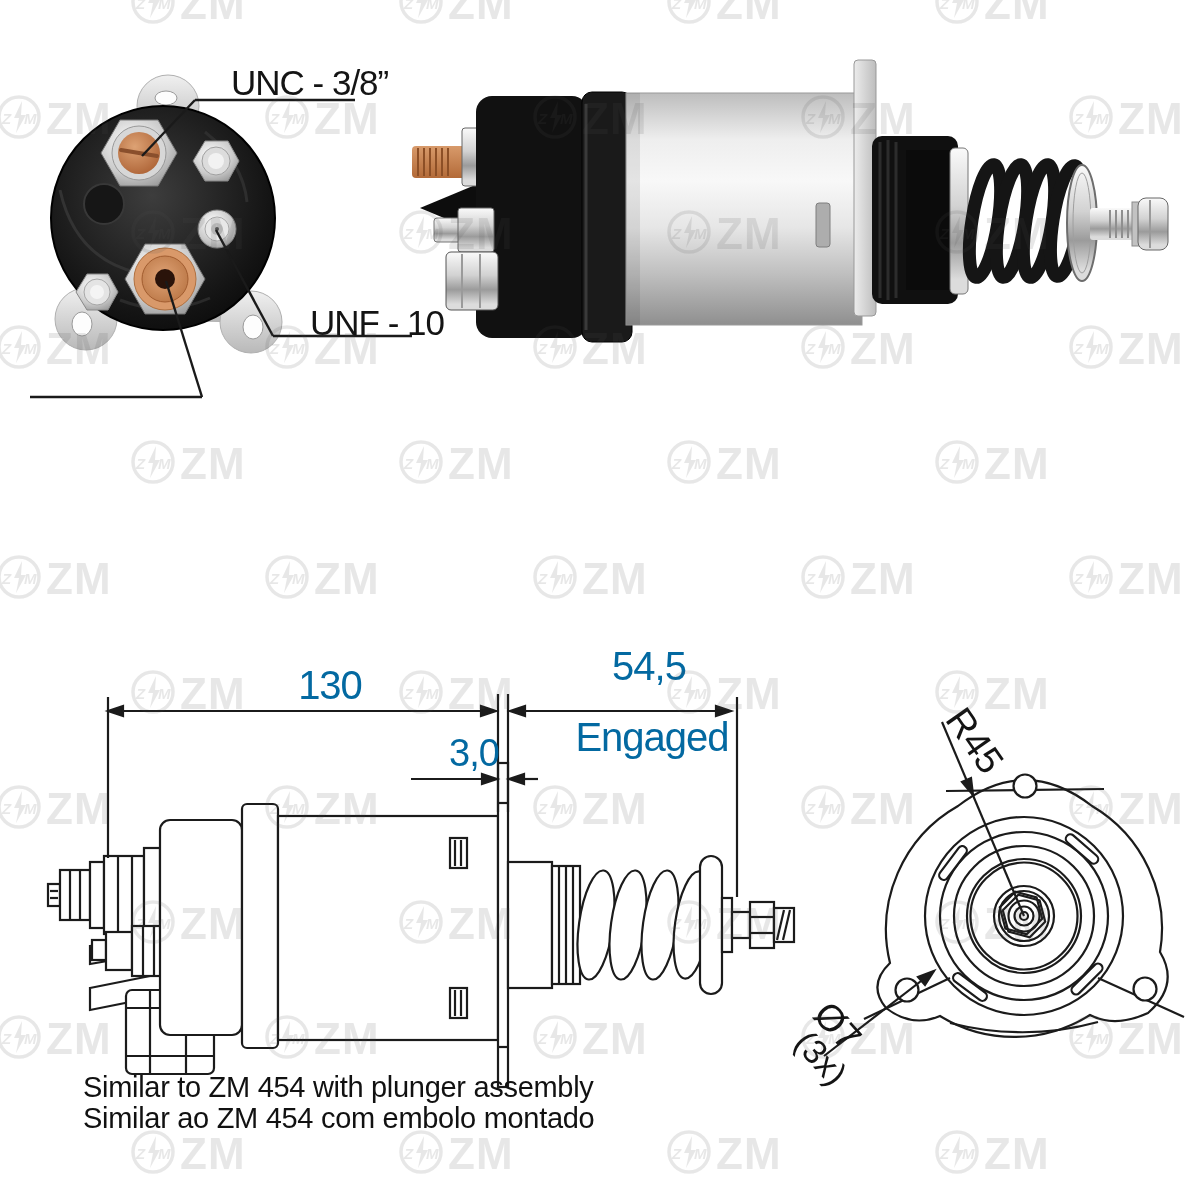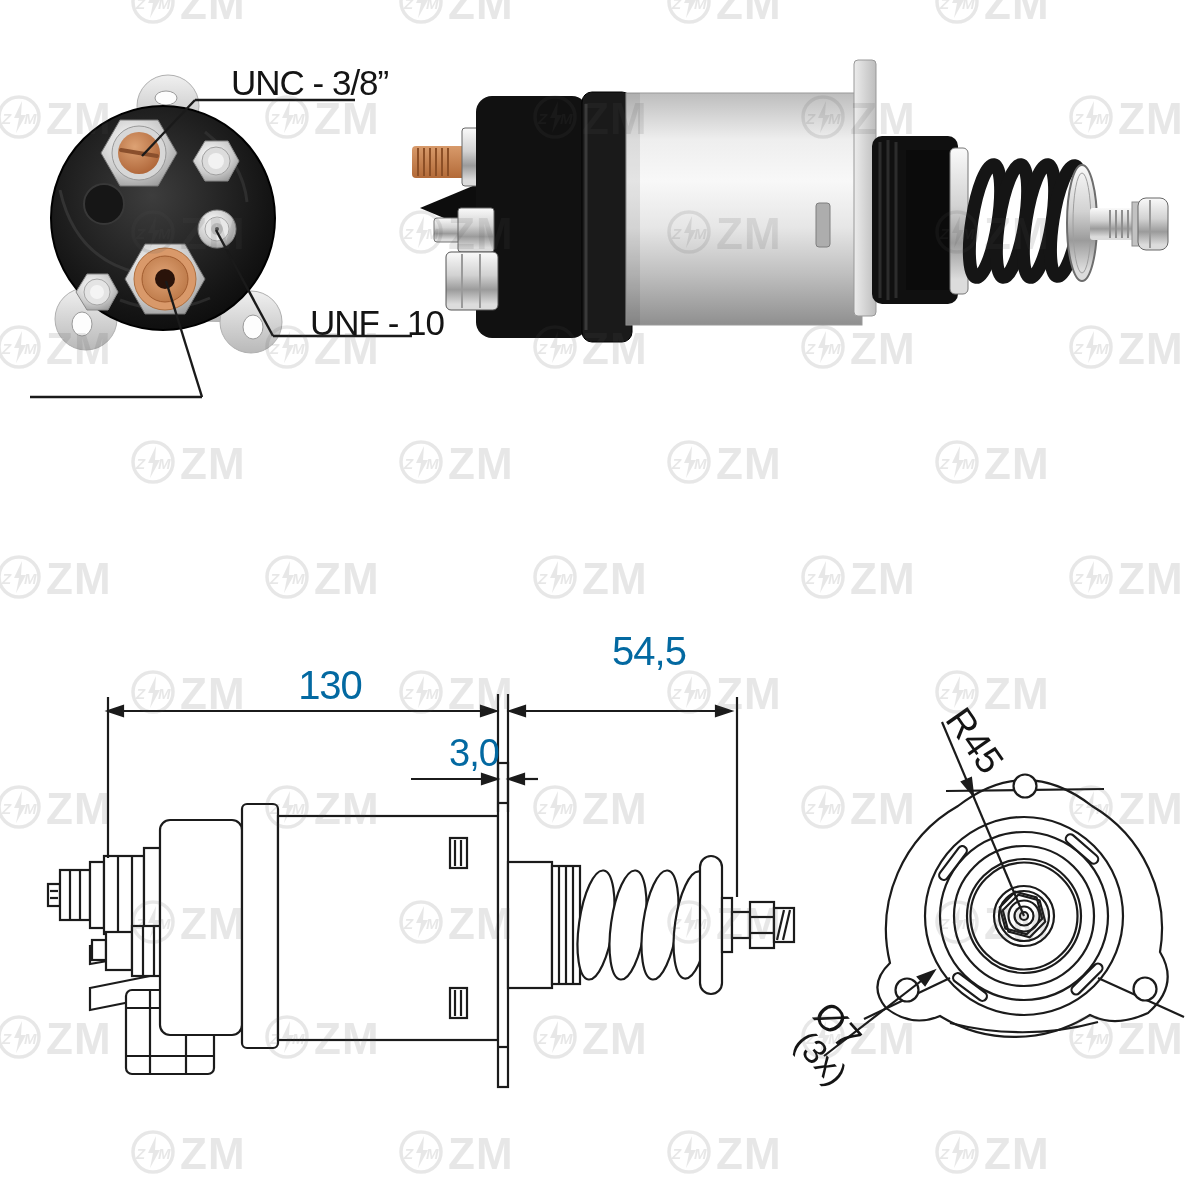--- a/index.html
+++ b/index.html
@@ -317,30 +317,33 @@
     <line x1="824" y1="1056" x2="934" y2="971"></line>
     <polygon points="934,971 925,985 918,977" fill="#1b1b1b"></polygon>
   </g>
 </svg>
 
 <div id="labels">
   <div class="lbl" style="left:203px;top:63px">UNC - 3/8”</div>
   <div class="lbl" style="left:282px;top:303px">UNF - 10</div>
 
   <div class="dim" style="left:302px;top:663px">130</div>
-  <div class="dim" style="left:621px;top:629px">54,5</div>
+  <div class="dim" style="left:621px;top:644px">54,5</div>
+  <div class="dim" style="left:624px;top:715px">Engaged</div>
   <div class="dim" style="left:446px;top:732px;font-size:38px">3,0</div>
 
   <div class="rot" style="left:944px;top:700px;font-size:38px;transform:rotate(55deg)">R45</div>
   <div class="rot" style="left:806px;top:996px;font-size:37px;transform:rotate(48deg);line-height:0.95">
     <div>Ø7</div>
     <div style="font-size:34px;margin-left:8px">(3x)</div>
   </div>
 
   <div id="caption">
+    <div>Similar to ZM 454 with plunger assembly</div>
+    <div>Similar ao ZM 454 com embolo montado</div>
   </div>
 </div>
 
 <div id="wm-layer">
     <div class="wm" style="left: 130px; top: -27px;">
       <svg width="150" height="58" viewBox="0 0 150 58">
         <circle cx="23" cy="29" r="20" fill="none" stroke="currentColor" stroke-width="3.5"></circle>
         <text x="6" y="36" font-size="15" font-style="italic" font-weight="bold" fill="currentColor">Z</text>
         <text x="28" y="36" font-size="15" font-style="italic" font-weight="bold" fill="currentColor">M</text>
         <path d="M26,13 L18,30 L23,30 L20,45 L30,27 L25,27 Z" fill="currentColor"></path>

